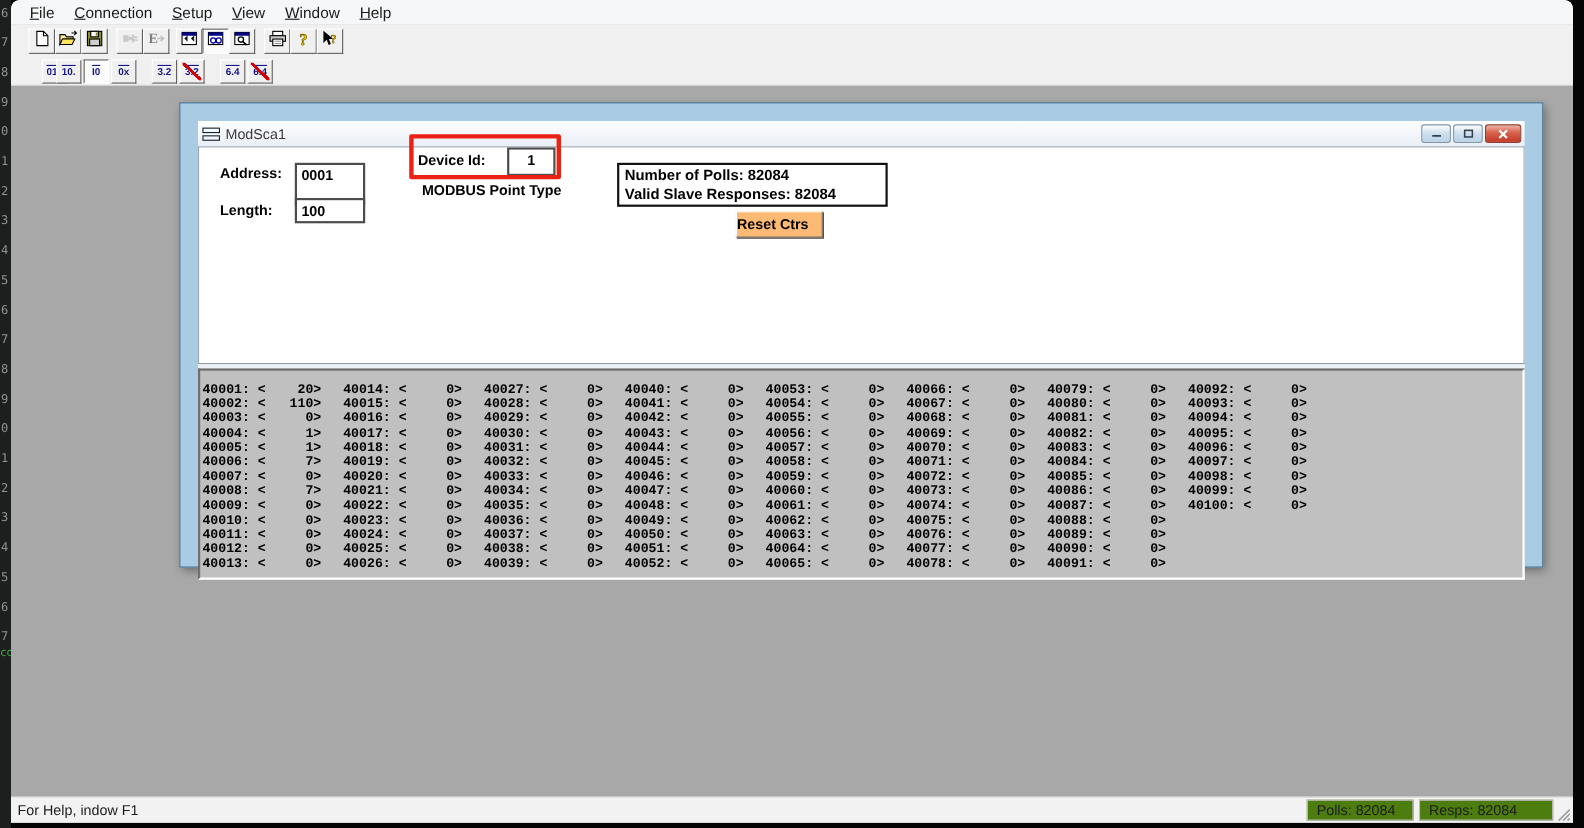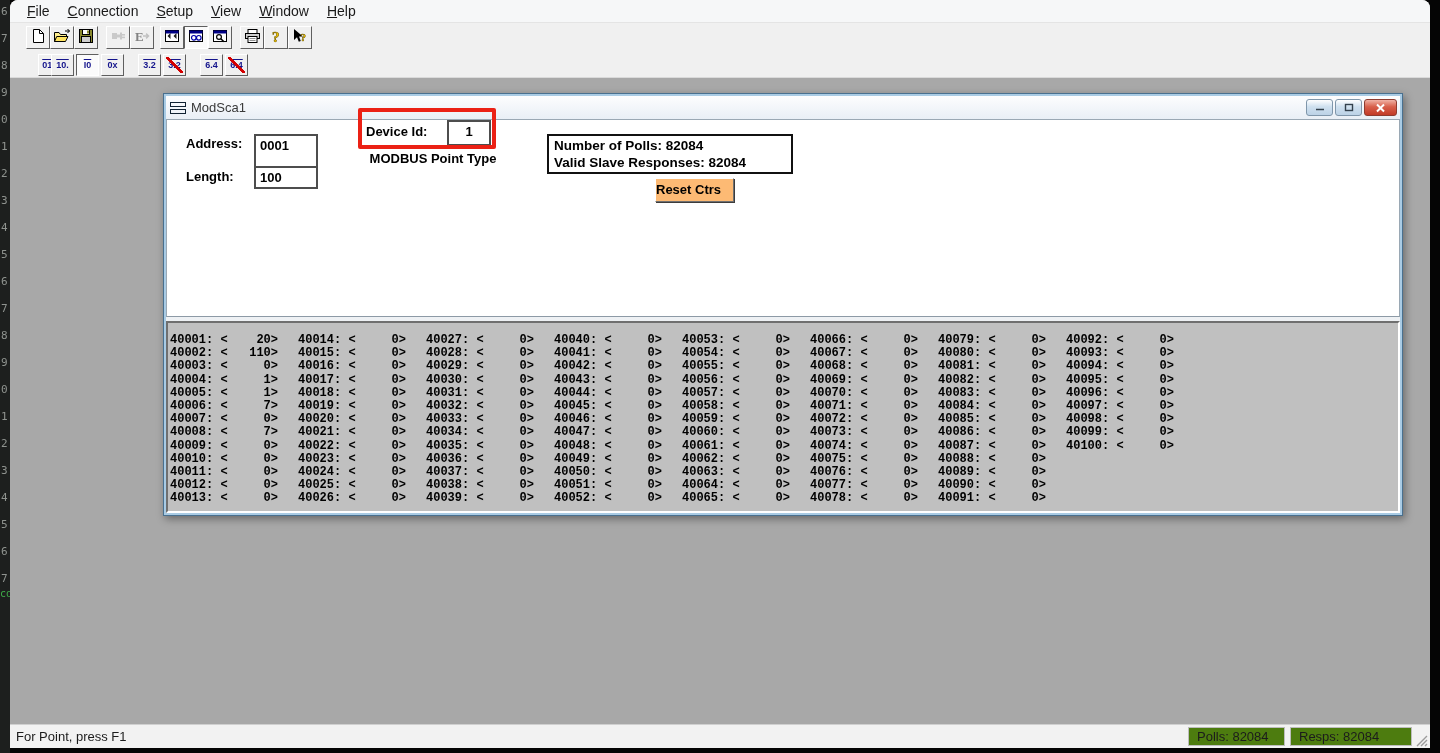--- a/index.html
+++ b/index.html
@@ -49,21 +49,21 @@
   .fmt-btn.pressed { border-color:#5f5f5f #ffffff #ffffff #5f5f5f; background:#fbfbfb; }
   .fmt-label { font:bold 9px "Liberation Sans", sans-serif; color:#14148c; text-decoration:overline; }
   .fmt-slash { position:absolute; inset:2px;
                background:linear-gradient(to top right, transparent 44%, #d40000 44%, #d40000 56%, transparent 56%); }
 
   
   #mdi { position:relative; flex:1 1 auto; background:#a8a8a8; overflow:hidden; }
 
   
   #child { position:absolute; left:153px; top:15px; width:1240px; height:423px;
-           background:#a9cbe4; border:1px solid #49708f; padding:2px;
+           background:#a9cbe4; border:1px solid #49708f; padding:16px;
            box-shadow:2px 3px 8px rgba(0,0,0,.38); }
   #child-titlebar { height:23px; display:flex; align-items:center;
                     background:linear-gradient(#fdfdfe,#e9eff6); }
   .child-icon { width:16px; height:12px; margin:0 5px 0 4px; display:flex; flex-direction:column; justify-content:space-between; }
   .child-icon .bar { height:5px; display:flex; border:1px solid #123; }
   #child-title-text { font-size:13px; color:#3a3a3a; }
   #child-caption { margin-left:auto; display:flex; gap:2px; padding-right:3px; }
   .ch-btn { width:27px; height:17px; border:1px solid #7f96aa; border-radius:3px;
             background:linear-gradient(#ffffff,#cfe0ef 45%,#bcd2e6); display:flex; align-items:center; justify-content:center; }
   .ch-btn.close { width:33px; border-color:#8e3b2f;
@@ -329,21 +329,21 @@
               <div class="reg-col" style="left: 514px;"><div>40053: &lt;     0&gt;</div><div>40054: &lt;     0&gt;</div><div>40055: &lt;     0&gt;</div><div>40056: &lt;     0&gt;</div><div>40057: &lt;     0&gt;</div><div>40058: &lt;     0&gt;</div><div>40059: &lt;     0&gt;</div><div>40060: &lt;     0&gt;</div><div>40061: &lt;     0&gt;</div><div>40062: &lt;     0&gt;</div><div>40063: &lt;     0&gt;</div><div>40064: &lt;     0&gt;</div><div>40065: &lt;     0&gt;</div></div>
               <div class="reg-col" style="left: 642px;"><div>40066: &lt;     0&gt;</div><div>40067: &lt;     0&gt;</div><div>40068: &lt;     0&gt;</div><div>40069: &lt;     0&gt;</div><div>40070: &lt;     0&gt;</div><div>40071: &lt;     0&gt;</div><div>40072: &lt;     0&gt;</div><div>40073: &lt;     0&gt;</div><div>40074: &lt;     0&gt;</div><div>40075: &lt;     0&gt;</div><div>40076: &lt;     0&gt;</div><div>40077: &lt;     0&gt;</div><div>40078: &lt;     0&gt;</div></div>
               <div class="reg-col" style="left: 770px;"><div>40079: &lt;     0&gt;</div><div>40080: &lt;     0&gt;</div><div>40081: &lt;     0&gt;</div><div>40082: &lt;     0&gt;</div><div>40083: &lt;     0&gt;</div><div>40084: &lt;     0&gt;</div><div>40085: &lt;     0&gt;</div><div>40086: &lt;     0&gt;</div><div>40087: &lt;     0&gt;</div><div>40088: &lt;     0&gt;</div><div>40089: &lt;     0&gt;</div><div>40090: &lt;     0&gt;</div><div>40091: &lt;     0&gt;</div></div>
               <div class="reg-col" style="left: 898px;"><div>40092: &lt;     0&gt;</div><div>40093: &lt;     0&gt;</div><div>40094: &lt;     0&gt;</div><div>40095: &lt;     0&gt;</div><div>40096: &lt;     0&gt;</div><div>40097: &lt;     0&gt;</div><div>40098: &lt;     0&gt;</div><div>40099: &lt;     0&gt;</div><div>40100: &lt;     0&gt;</div></div>
             </div>
         </div>
       </div>
     </div>
 
     <div id="statusbar">
-      <div id="status-help">For Point, press F1</div>
+      <div id="status-help">For Help, indow F1</div>
       <div class="status-panel" id="status-polls">Polls: 82084</div>
       <div class="status-panel" id="status-resps">Resps: 82084</div>
       <svg id="resize-grip" width="16" height="16">
         <path d="M15 5L5 15M15 9L9 15M15 13L13 15" stroke="#9c9c9c" stroke-width="1.4" fill="none"></path>
       </svg>
     </div>
 
   </div>
 </div>
 

